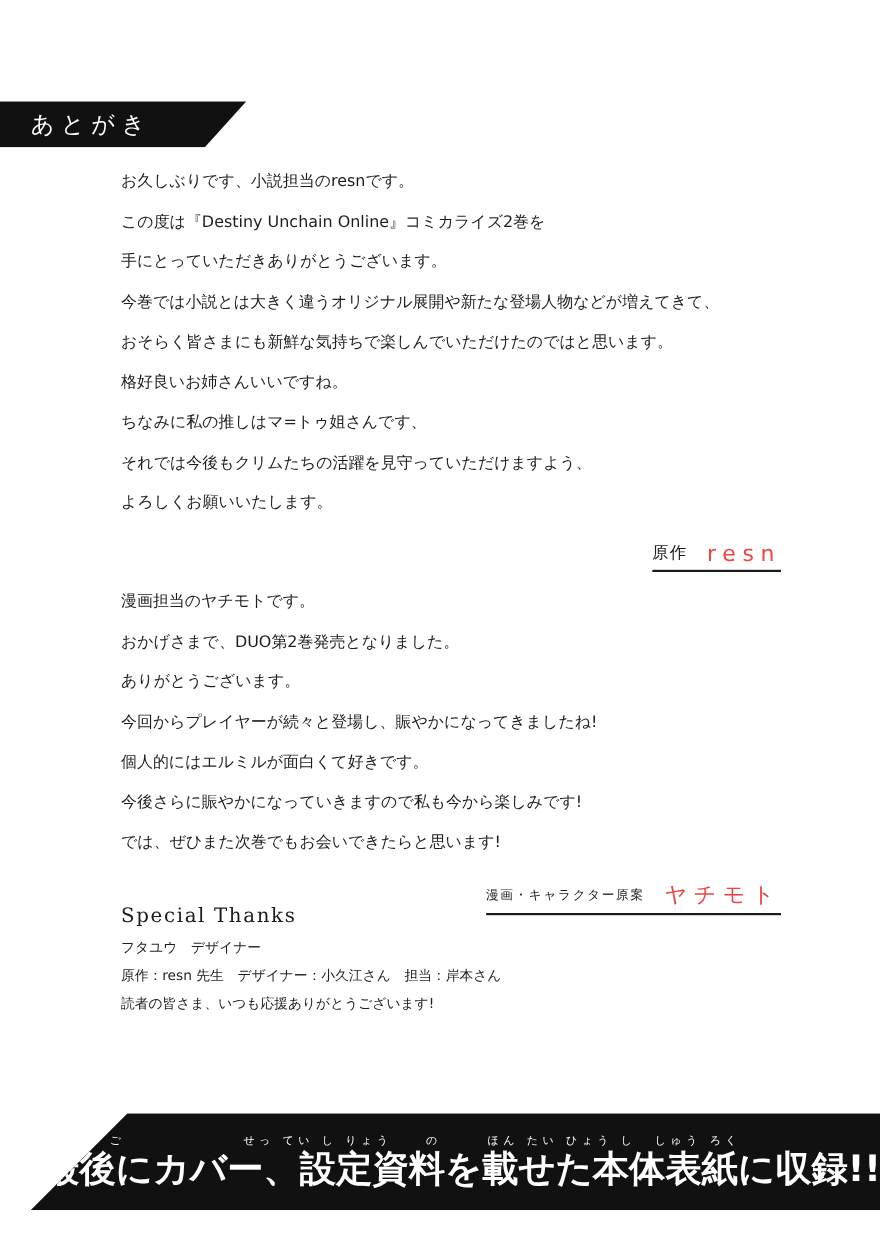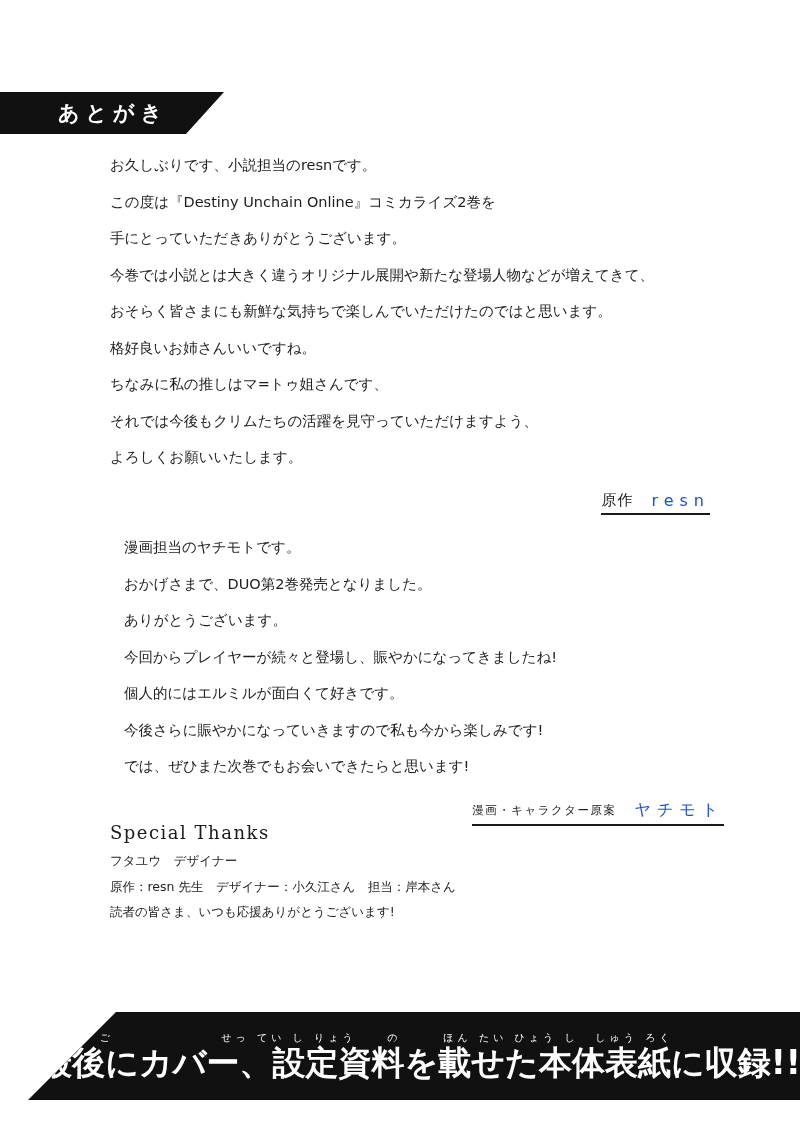--- a/index.html
+++ b/index.html
@@ -26,23 +26,23 @@
     background: #111111;
     
     clip-path: polygon(0 0, 224px 0, 186px 42px, 0 42px);
     display: flex;
     align-items: center;
   }
   .header-banner-title {
     color: #ffffff;
     font-family: "DejaVu Sans", sans-serif;
     font-size: 21px;
-    font-weight: 700;
+    font-weight: 400;
     letter-spacing: 6px;
-    margin-left: 58px;
+    margin-left: 28px;
     line-height: 1;
   }
 
   
   .afterword {
     position: absolute;
     left: 110px;
     top: 158px;
     width: 600px;
   }
@@ -74,30 +74,30 @@
     letter-spacing: 1px;
     margin-right: 18px;
     color: #1a1a1a;
   }
   .signature-role.small {
     font-size: 11.5px;
     letter-spacing: 1.5px;
   }
   .signature-name {
     font-family: "DejaVu Sans", sans-serif;
-    font-size: 16px;
+    font-size: 20px;
     font-weight: 500;
     letter-spacing: 6px;
-    color: #1d4ed8;
+    color: #ef4444;
   }
 
   
   .afterword2 {
     position: absolute;
-    left: 124px;
+    left: 110px;
     top: 540px;
     width: 600px;
   }
 
   
   .special-thanks {
     position: absolute;
     left: 110px;
     top: 822px;
     width: 600px;

